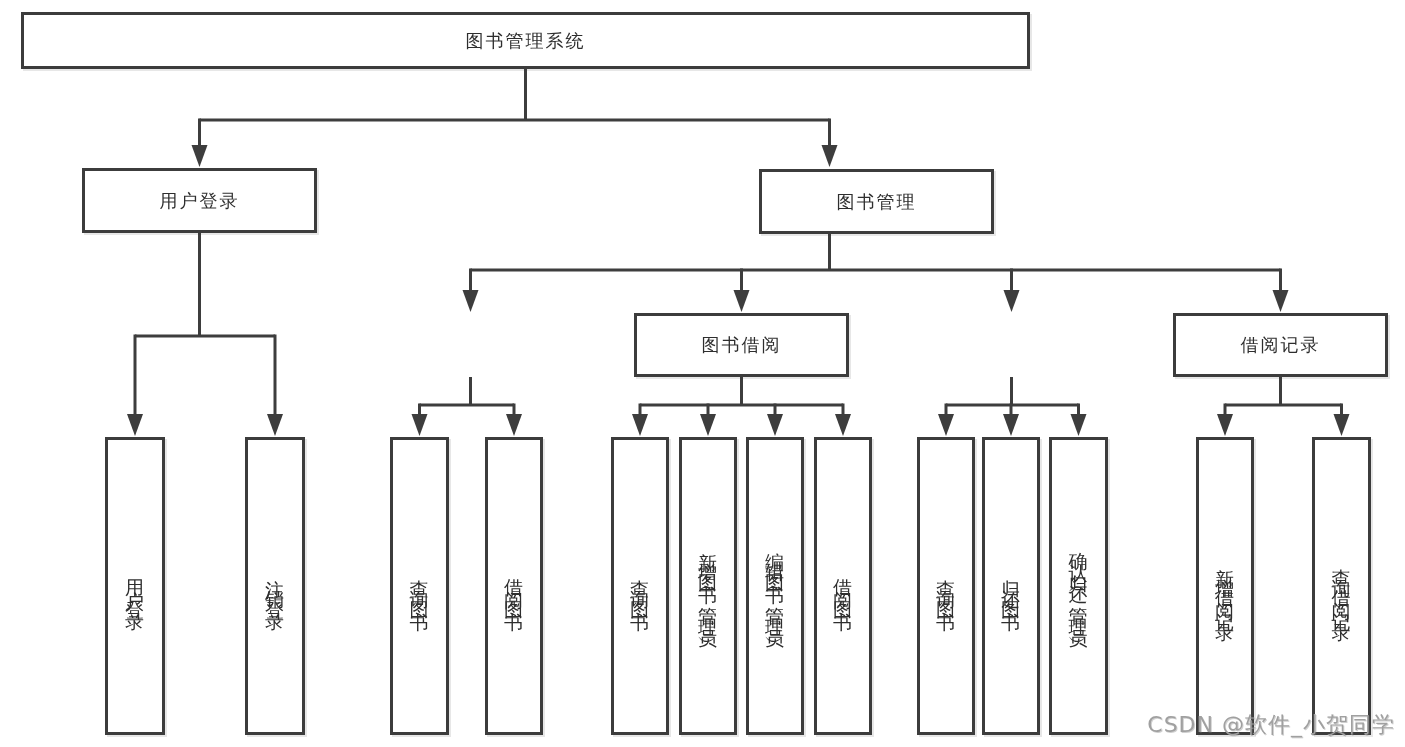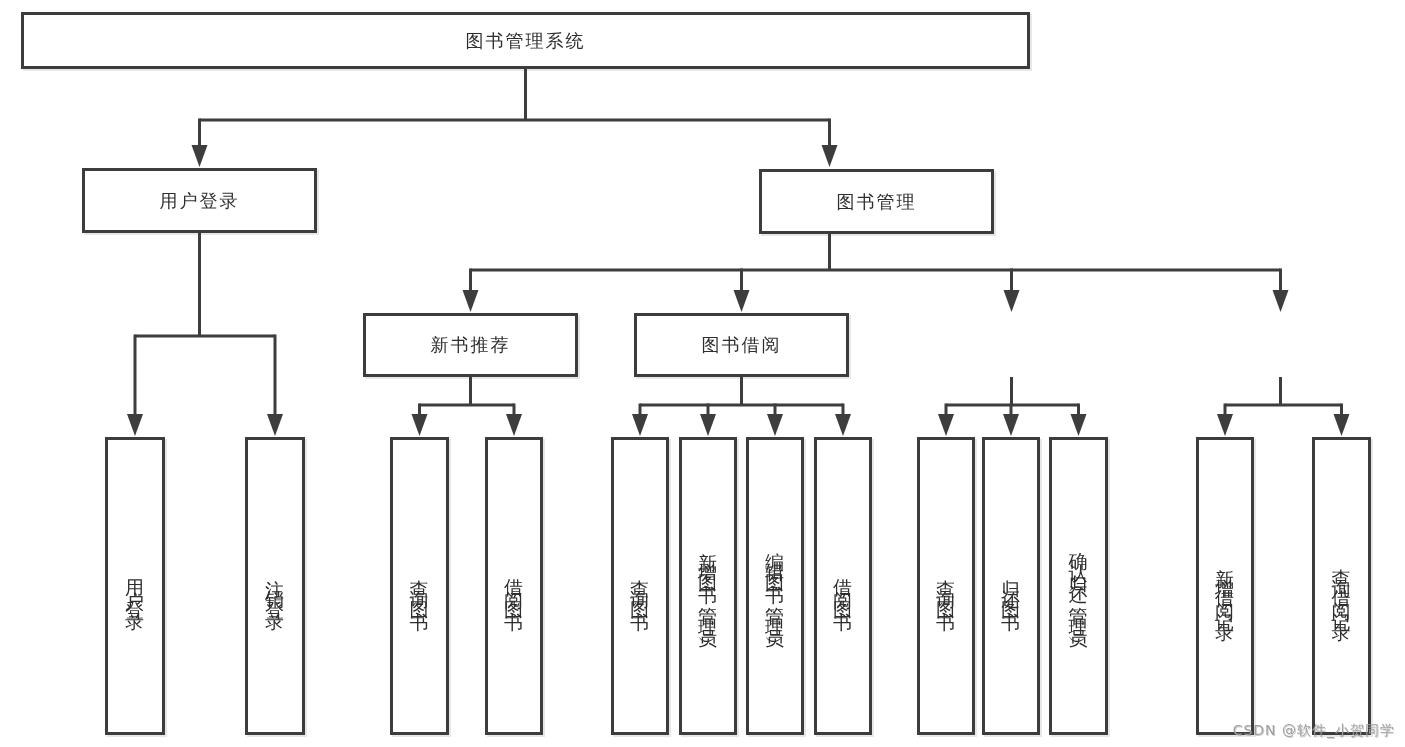--- a/index.html
+++ b/index.html
@@ -42,21 +42,21 @@
     text-orientation: mixed;
     font-size: 19px;
     letter-spacing: 11px;
     line-height: 1;
     white-space: nowrap;
   }
   .watermark {
     position: absolute;
     right: 10px;
     bottom: 7px;
-    font-size: 14px;
+    font-size: 22px;
     color: #a0a0a0;
     text-shadow: 1px 1px 0 rgba(120,120,120,0.35);
     letter-spacing: 1px;
     white-space: nowrap;
   }
 </style>
 </head>
 <body>
 
 <div id="canvas">
@@ -120,25 +120,25 @@
     <span>图书管理系统</span>
   </div>
 
   <div class="node h" style="left:82px; top:168px; width:235px; height:65px;">
     <span>用户登录</span>
   </div>
   <div class="node h" style="left:712px; top:169px; width:235px; height:65px;margin-left:47px;">
     <span>图书管理</span>
   </div>
 
-  <div class="node h" style="left:363px; top:313px; width:215px; height:64px;">
-    <span>新书推荐</span>
-  </div>
   <div class="node h" style="left:634px; top:313px; width:215px; height:64px;align-items:center;">
     <span>图书借阅</span>
+  </div>
+  <div class="node h" style="left:1173px; top:313px; width:215px; height:64px;">
+    <span>借阅记录</span>
   </div>
 
   <div class="node v" style="left:105px; top:437px; width:60px; height:298px;">
     <span>用户登录</span>
   </div>
   <div class="node v" style="left:245px; top:437px; width:60px; height:298px;">
     <span>注销登录</span>
   </div>
   <div class="node v" style="left:390px; top:437px; width:59px; height:298px;">
     <span>查询图书</span>

